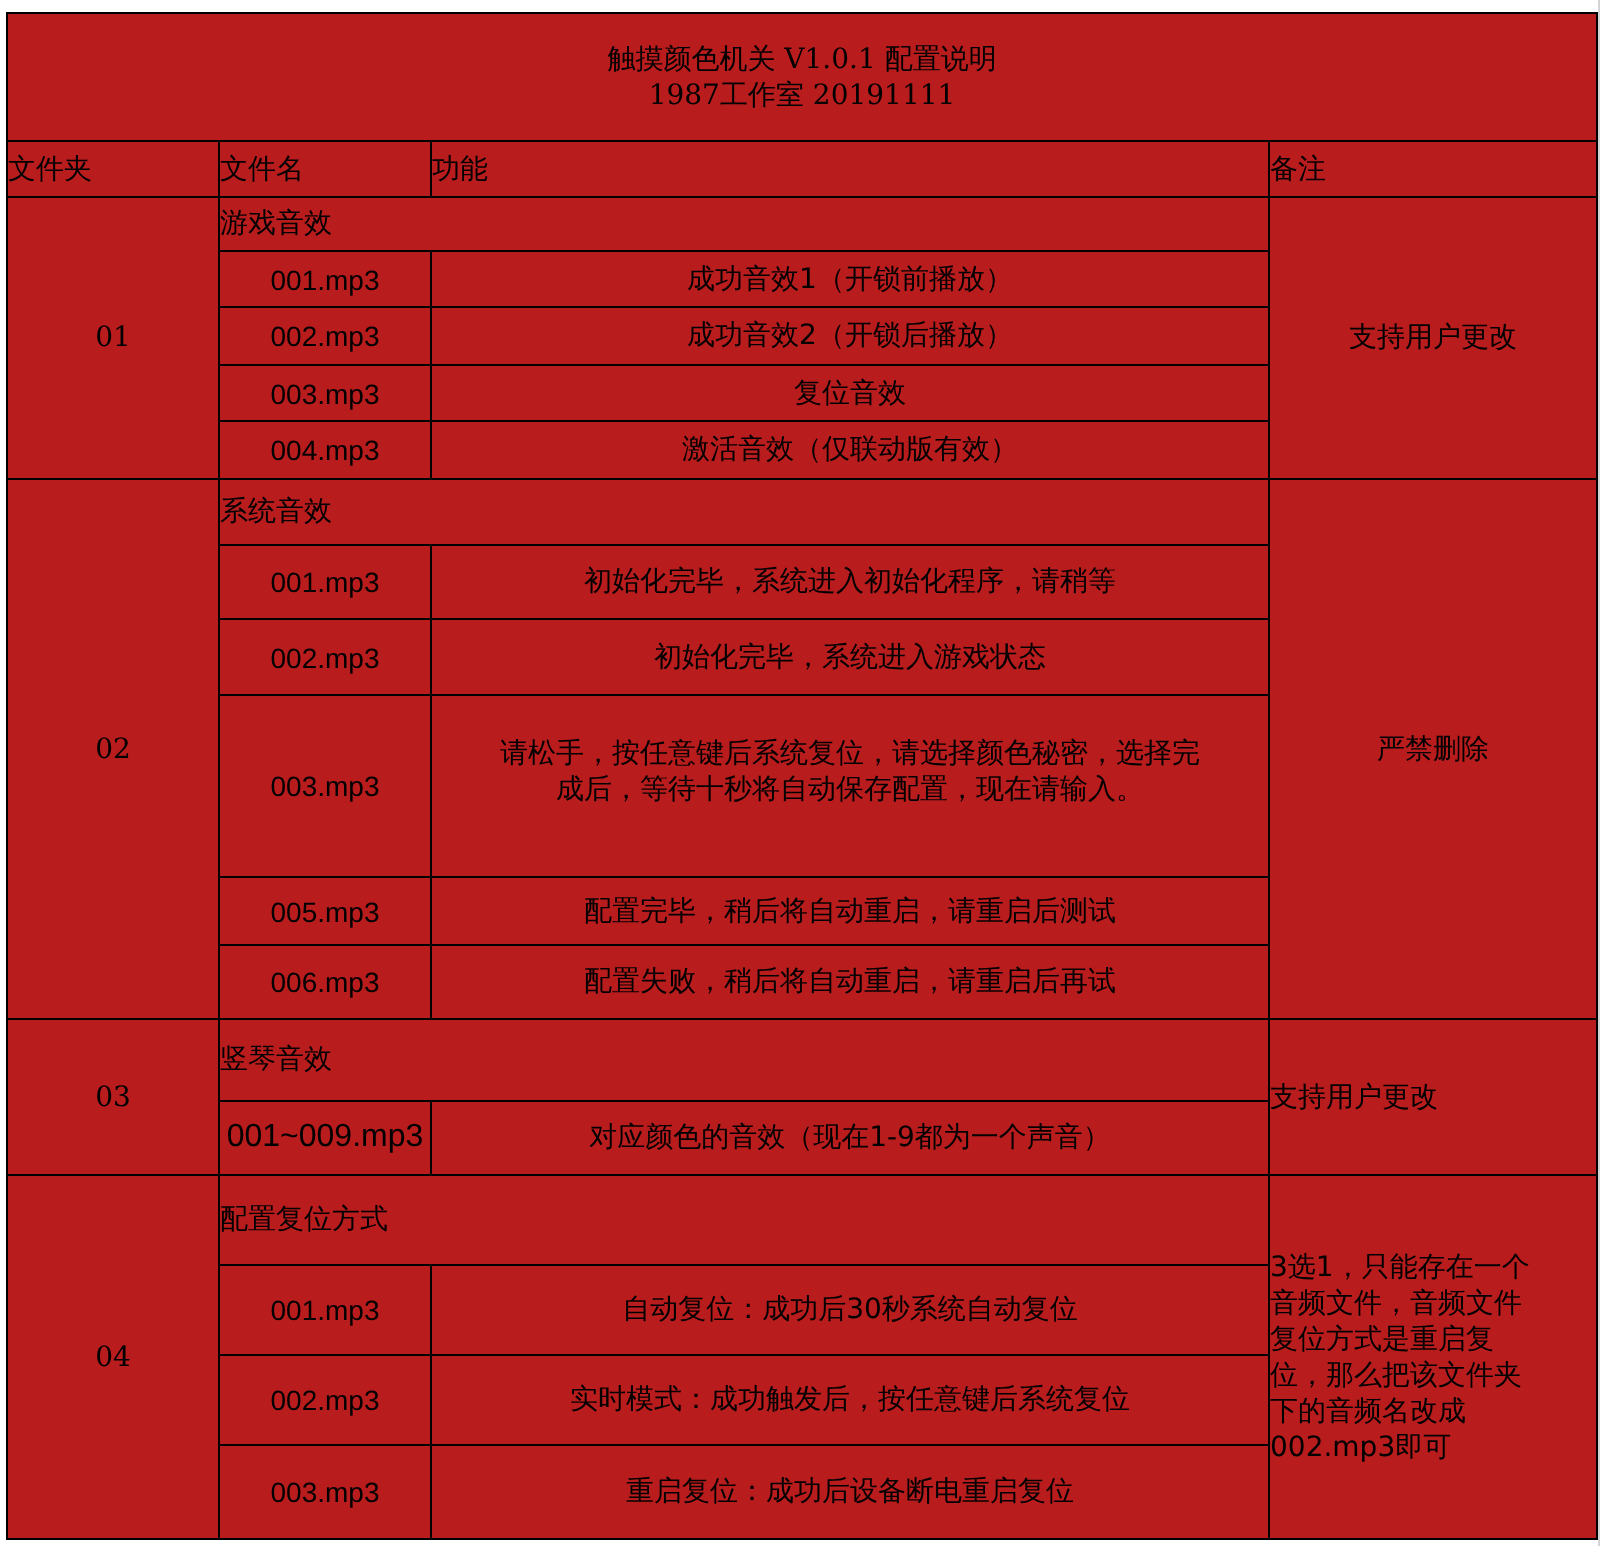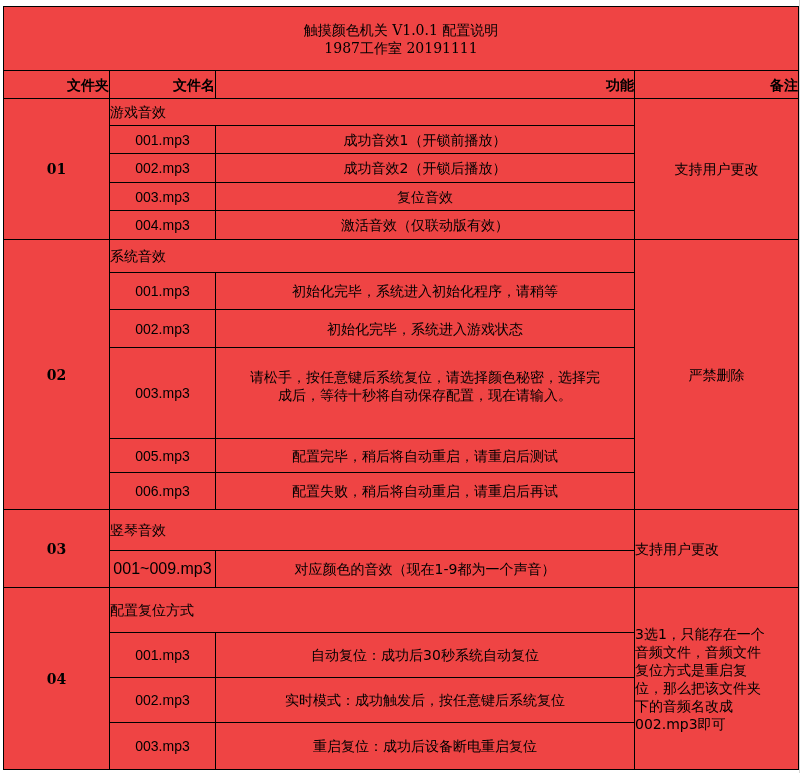--- a/index.html
+++ b/index.html
@@ -1,25 +1,25 @@
 <!DOCTYPE html>
 <html><head>
 <meta charset="utf-8">
 <style>
   html, body { margin: 0; padding: 0; background: #ffffff; }
   body { width: 801px; height: 773px; position: relative; overflow: hidden;
          font-family: "DejaVu Sans", "Liberation Sans", sans-serif; color: #000; }
   .faint-v { position: absolute; top: 0; width: 1px; height: 773px; background: #d4d4d4; }
   table.sheet { position: absolute; left: 3px; top: 6px; border-collapse: collapse;
-    table-layout: fixed; width: 795px; background: #ef4444; }
+    table-layout: fixed; width: 795px; background: #b91c1c; }
   table.sheet td { border: 1px solid #000; padding: 0; font-size: 14px; vertical-align: middle;
     line-height: 18px; }
   td.title { text-align: center; font-family: "DejaVu Serif", "Liberation Serif", serif; font-size: 17px; line-height: 24px; }
-  td.hdr { text-align: right; font-weight: bold; font-size: 15px; }
-  td.folder { text-align: center; font-weight: bold; font-family: "DejaVu Serif", "Liberation Serif", serif; font-size: 14px; }
+  td.hdr { text-align: left; font-weight: normal; font-size: 15px; }
+  td.folder { text-align: center; font-weight: normal; font-family: "DejaVu Serif", "Liberation Serif", serif; font-size: 14px; }
   td.sub { }
   td.fname { text-align: center; font-family: Liberation Sans, sans-serif; font-size: 13px; border-right: 2px solid #555; }
   td.func { text-align: center; padding-left: 2px; }
   td.note { text-align: center; border-left: 2px solid #555; }
   td.note-left { text-align: left; padding-left: 1px; border-left: 2px solid #555; }
   td.note-multi { text-align: left; padding-left: 1px; border-left: 2px solid #555; line-height: 19px; font-size: 14px; }
   .line { display: block; }
 </style>
 </head>
 <body>

